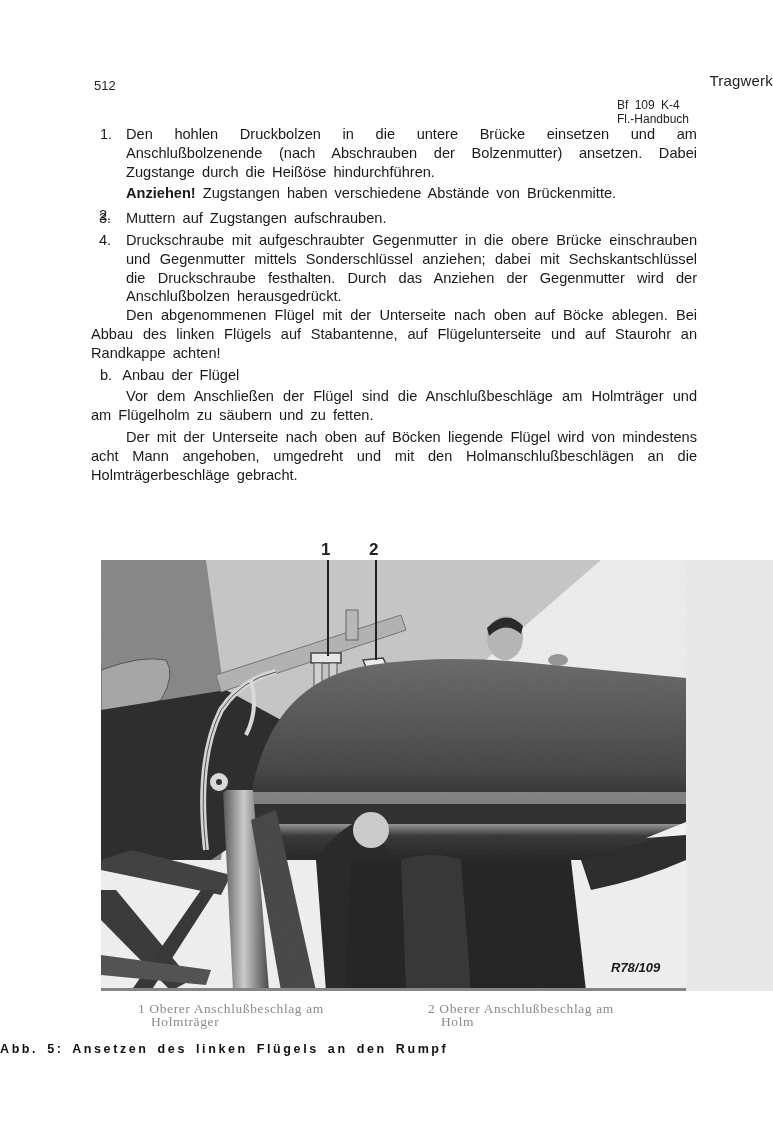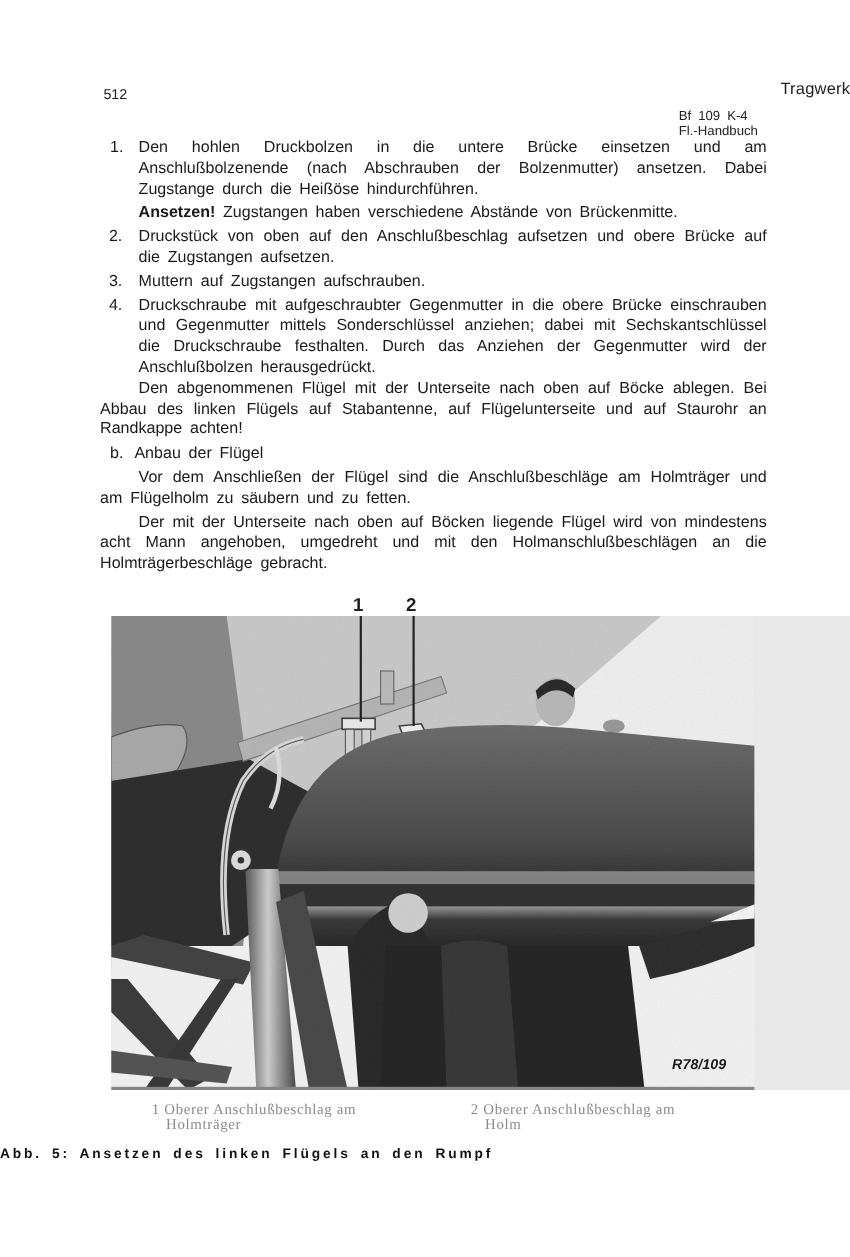--- a/index.html
+++ b/index.html
@@ -44,26 +44,25 @@
   <span>Bf 109 K-4</span>
   <span>Fl.-Handbuch</span>
 </div>
 
 <div class="body">
   <div class="item n1">
     <span class="num">1.</span>
     <span>Den hohlen Druckbolzen in die untere Brücke einsetzen und am Anschlußbolzenende (nach Abschrauben der Bolzenmutter) ansetzen. Dabei Zugstange durch die Heißöse hindurchführen.</span>
   </div>
   <div class="sub">
-    <b>Ansetzen!</b><span> Zugstangen haben verschiedene Abstände von Brückenmitte.</span>
+    <b>Anziehen!</b><span> Zugstangen haben verschiedene Abstände von Brückenmitte.</span>
   </div>
   <div class="gap"></div>
   <div class="item n2">
     <span class="num">2.</span>
-    <span>Druckstück von oben auf den Anschlußbeschlag aufsetzen und obere Brücke auf die Zugstangen aufsetzen.</span>
   </div>
   <div class="gap"></div>
   <div class="item n3">
     <span class="num">3.</span>
     <span>Muttern auf Zugstangen aufschrauben.</span>
   </div>
   <div class="gap"></div>
   <div class="item n4">
     <span class="num">4.</span>
     <span>Druckschraube mit aufgeschraubter Gegenmutter in die obere Brücke einschrauben und Gegenmutter mittels Sonderschlüssel anziehen; dabei mit Sechskantschlüssel die Druckschraube festhalten. Durch das Anziehen der Gegenmutter wird der Anschlußbolzen herausgedrückt.</span>

